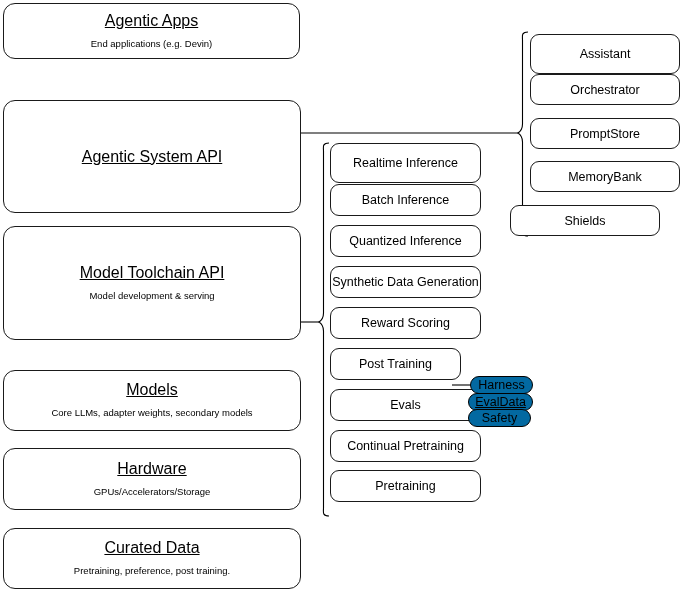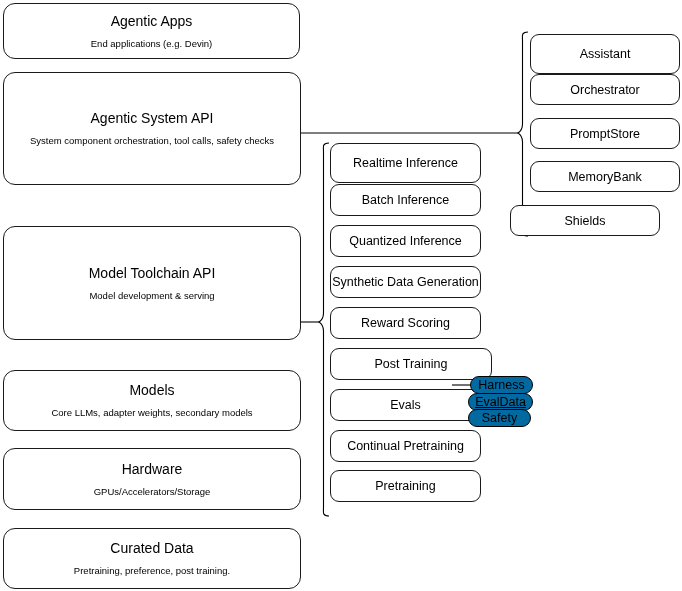--- a/index.html
+++ b/index.html
@@ -37,21 +37,21 @@
     color: #000;
     white-space: nowrap;
   }
   .box .sub {
     font-size: 9.5px;
     line-height: 13px;
     color: #000;
     margin-top: 8px;
     white-space: nowrap;
   }
-  .layer .ttl { font-size: 14px; }
+  .layer .ttl { font-size: 16px; text-decoration: underline; }
   .mid-box, .right-box {
     border-radius: 9px;
   }
   .mid-box .ttl, .right-box .ttl {
     font-size: 12.5px;
   }
   .pill {
     position: absolute;
     box-sizing: border-box;
     border: 1px solid #000;
@@ -109,23 +109,22 @@
     <line x1="452" y1="385" x2="478" y2="385"></line>
     <line x1="452" y1="402" x2="476" y2="402"></line>
     <line x1="452" y1="418" x2="476" y2="418"></line>
   </svg>
 
   <div class="box layer" style="left:3px; top:3px; width:297px; height:56px;">
     <div class="ttl">Agentic Apps</div>
     <div class="sub">End applications (e.g. Devin)</div>
   </div>
 
-  <div class="box layer" style="left:3px; top:72px; width:298px; height:113px;">
+  <div class="box layer" style="left:3px; top:100px; width:298px; height:113px;">
     <div class="ttl">Agentic System API</div>
-    <div class="sub">System component orchestration, tool calls, safety checks</div>
   </div>
 
   <div class="box layer" style="left:3px; top:226px; width:298px; height:114px;">
     <div class="ttl">Model Toolchain API</div>
     <div class="sub">Model development &amp; serving</div>
   </div>
 
   <div class="box layer" style="left:3px; top:370px; width:298px; height:61px;">
     <div class="ttl">Models</div>
     <div class="sub">Core LLMs, adapter weights, secondary models</div>
@@ -149,21 +148,21 @@
   </div>
   <div class="box mid-box" style="left:330px; top:225px; width:151px; height:32px;">
     <div class="ttl">Quantized Inference</div>
   </div>
   <div class="box mid-box" style="left:330px; top:266px; width:151px; height:32px;">
     <div class="ttl">Synthetic Data Generation</div>
   </div>
   <div class="box mid-box" style="left:330px; top:307px; width:151px; height:32px;">
     <div class="ttl">Reward Scoring</div>
   </div>
-  <div class="box mid-box" style="left:330px; top:348px; width:162px; height:32px;">
+  <div class="box mid-box" style="left:330px; top:348px; width:131px; height:32px;">
     <div class="ttl">Post Training</div>
   </div>
   <div class="box mid-box" style="left:330px; top:389px; width:151px; height:32px;">
     <div class="ttl">Evals</div>
   </div>
   <div class="box mid-box" style="left:330px; top:430px; width:151px; height:32px;">
     <div class="ttl">Continual Pretraining</div>
   </div>
   <div class="box mid-box" style="left:330px; top:470px; width:151px; height:32px;">
     <div class="ttl">Pretraining</div>

